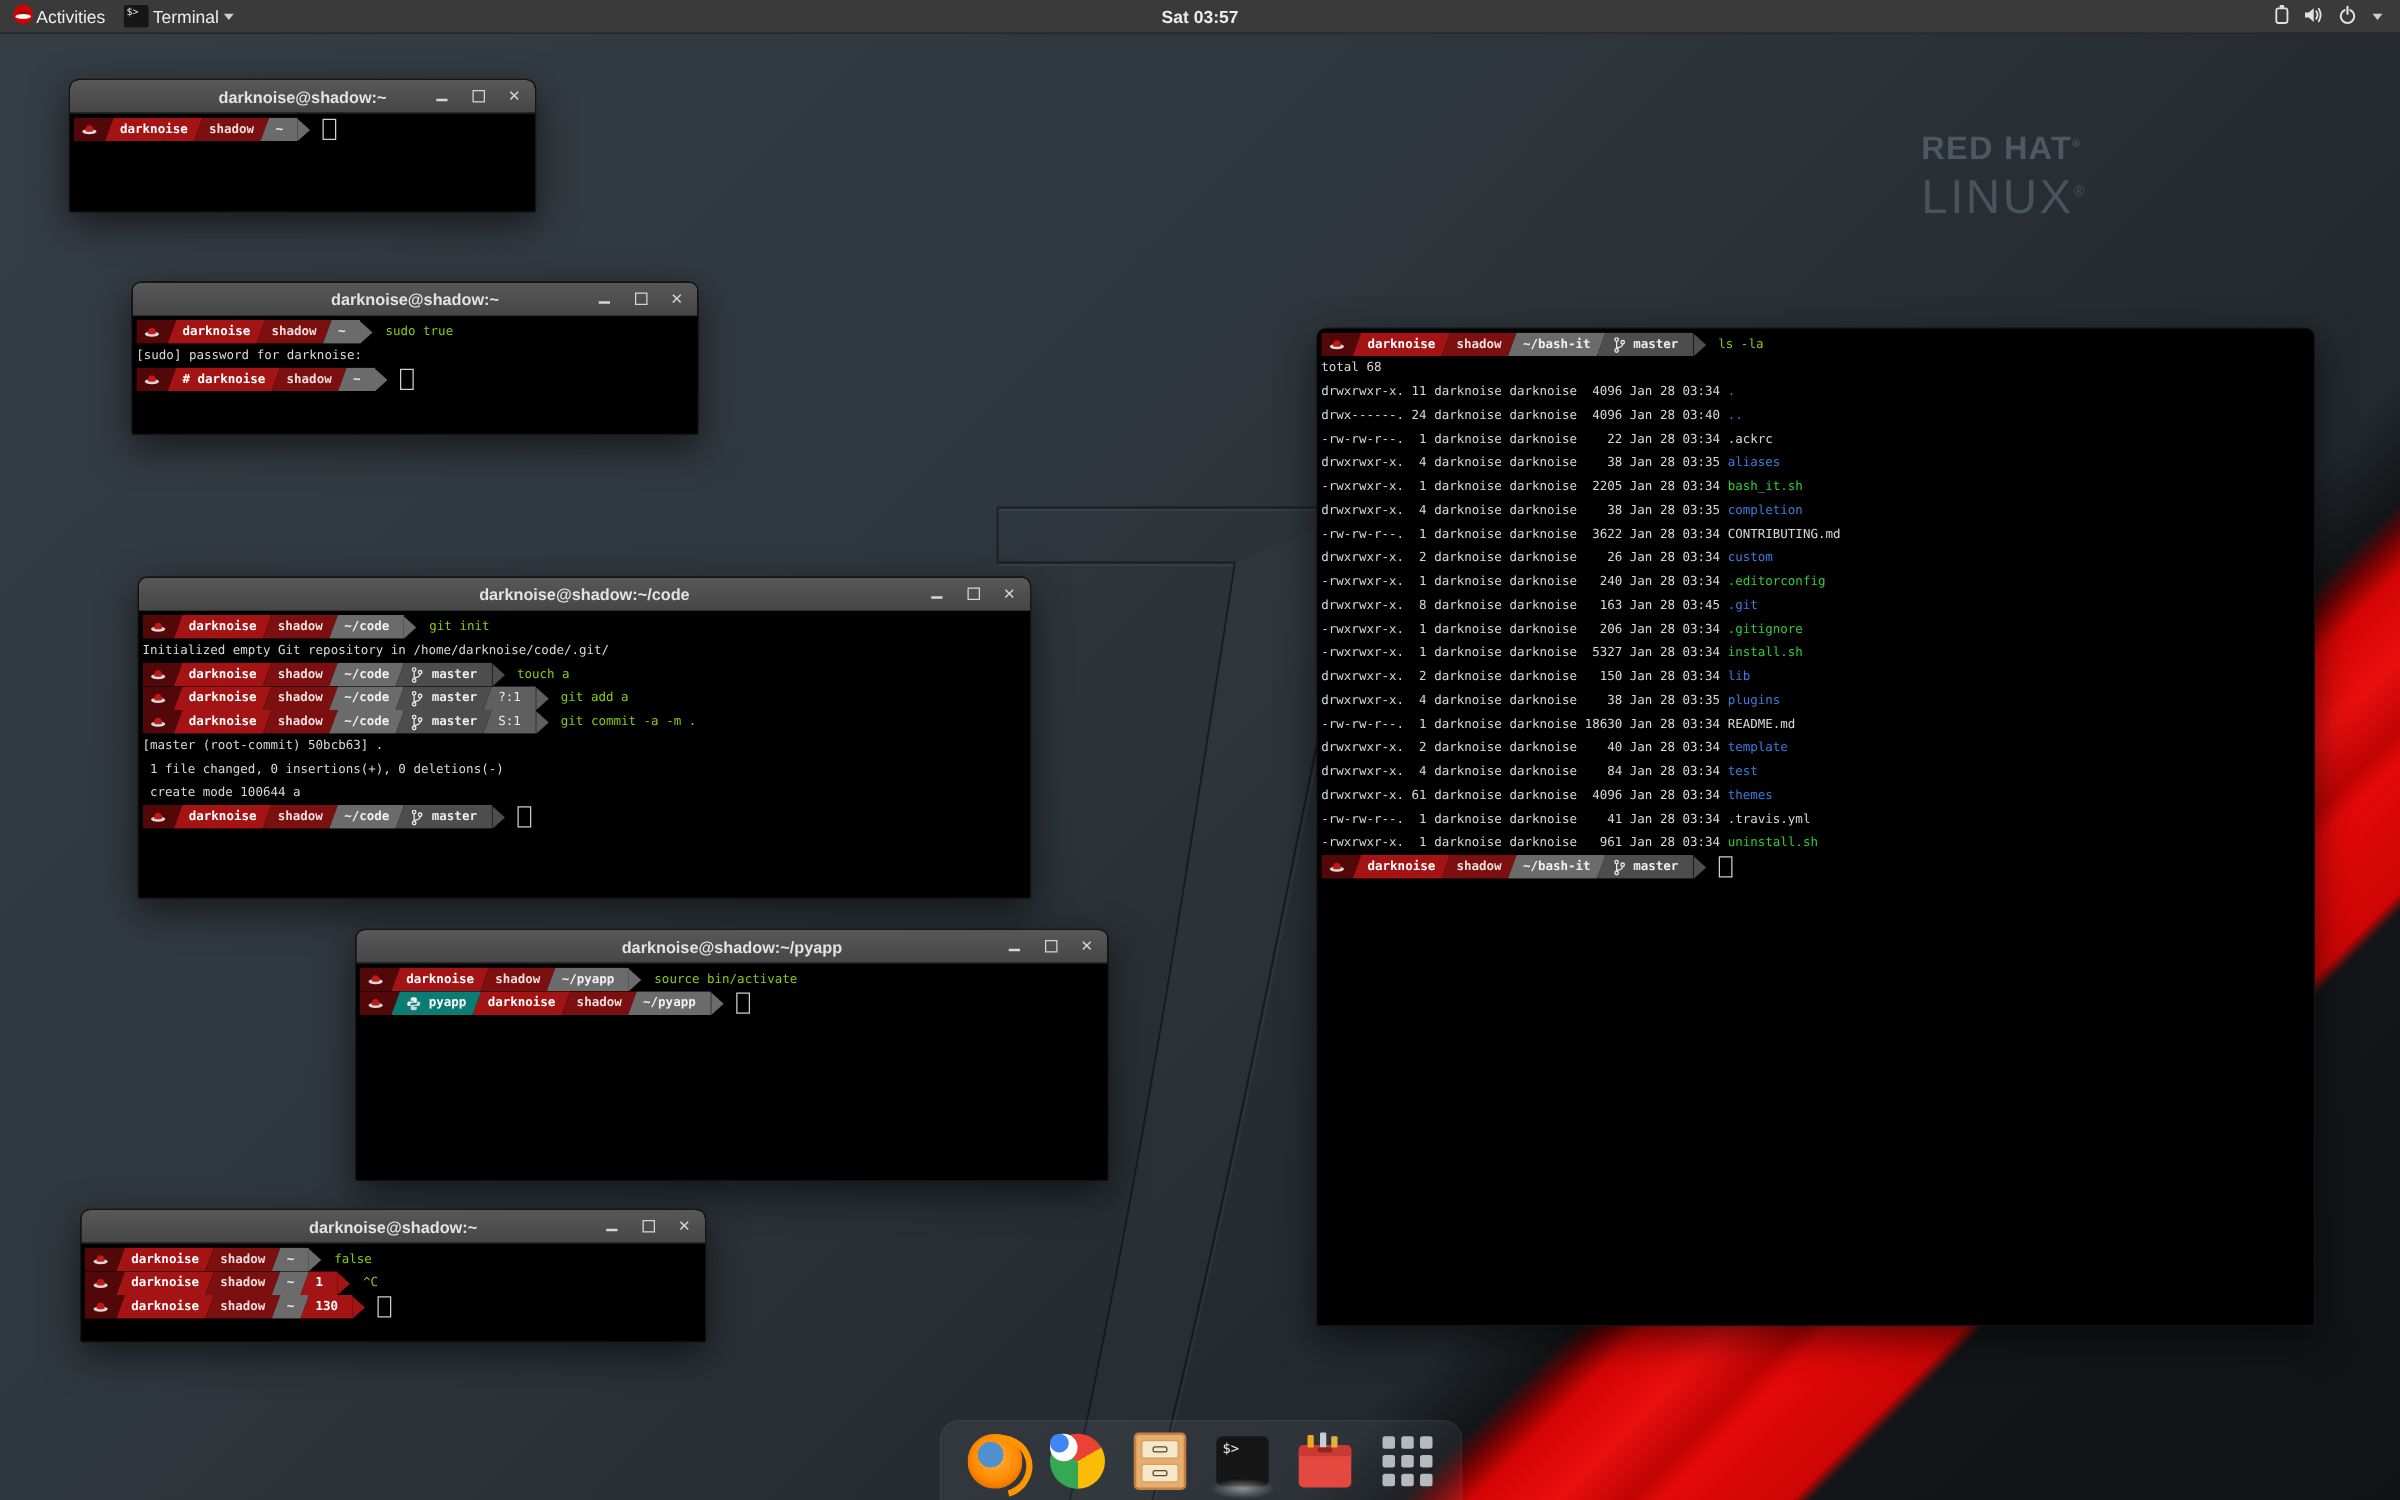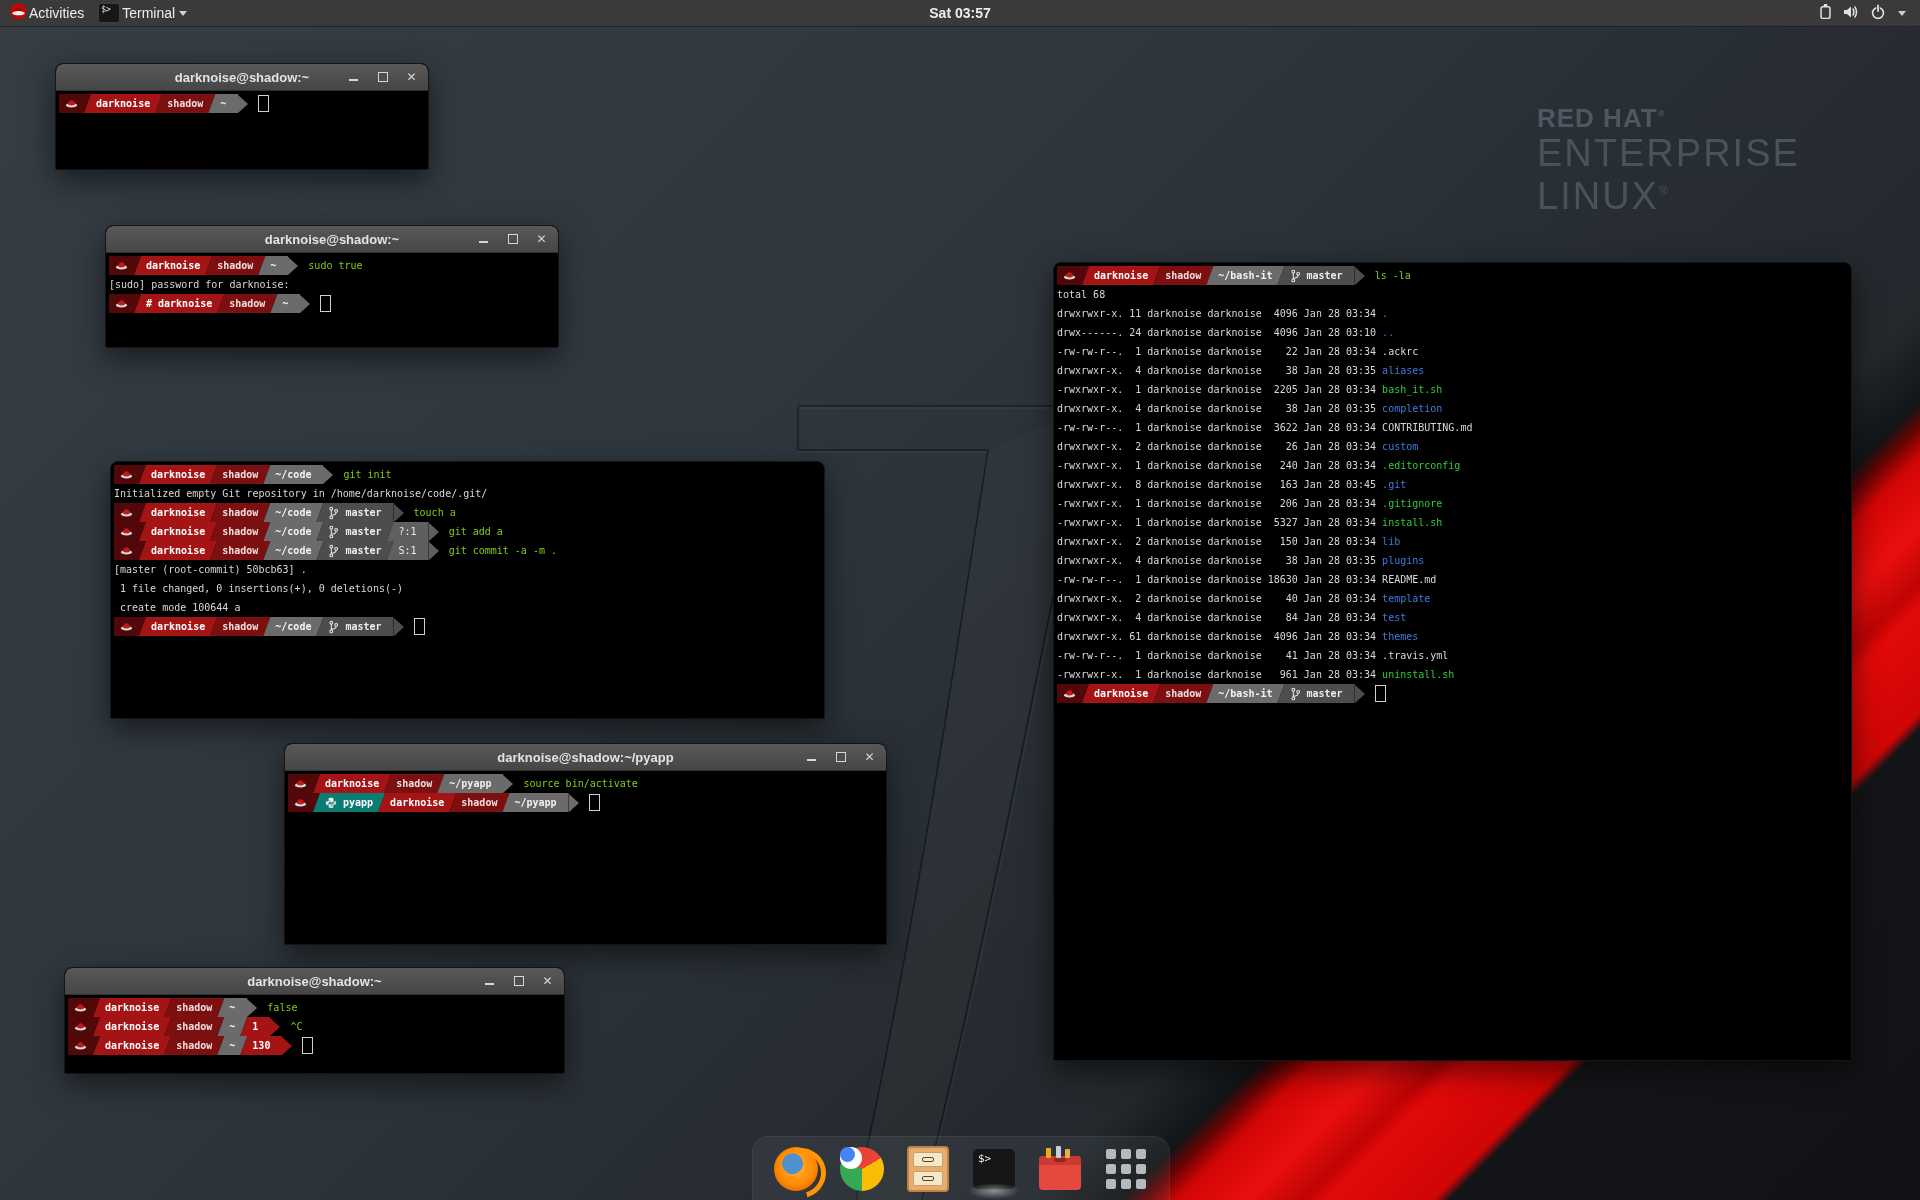--- a/index.html
+++ b/index.html
@@ -123,21 +123,20 @@
     <path d="M988 450 C952 680 915 930 856 1200 L922 1200 C990 930 1040 650 1093 406 Z" fill="rgba(205,218,228,0.025)"></path>
     <path d="M798 406 L1150 406 M798 450 L988 450 M798 406 L798 450" stroke="rgba(10,14,18,0.55)" stroke-width="1.5" fill="none"></path>
     <path d="M799 408 L1150 408 M799 452 L989 452" stroke="rgba(190,205,218,0.10)" stroke-width="1" fill="none"></path>
     <path d="M988 450 C952 680 915 930 856 1200" stroke="rgba(10,14,18,0.6)" stroke-width="1.5" fill="none"></path>
     <path d="M1093 406 C1040 650 990 930 922 1200" stroke="rgba(10,14,18,0.6)" stroke-width="1.5" fill="none"></path>
     <path d="M1095 408 C1042 652 992 932 924 1200" stroke="rgba(190,205,218,0.08)" stroke-width="1" fill="none"></path>
   </svg>
 
   <div class="brand">
     <div class="b1"><span>RED HAT</span><sup>®</sup></div>
-    <div class="b2">ENTERPRISE</div>
     <div class="b3"><span>LINUX</span><sup>®</sup></div>
   </div>
 
   <div class="topbar">
     <div class="tb-left">
       <div class="tb-item">
         <span>
           <svg width="17" height="17" viewBox="0 0 18 18">
               <circle cx="9" cy="9" r="8.3" fill="#d40000"></circle>
               <path d="M4.8 9.6 Q4.8 4.8 9 4.8 Q13.2 4.8 13.2 9.6 Q9 11.4 4.8 9.6Z" fill="#8f0d0d"></path>
@@ -213,20 +212,28 @@
                   <path d="M4 9.6 Q4 4 8 4 Q12 4 12 9.6 Q8 11.3 4 9.6Z" fill="#c01919"></path>
                 </svg></span></span><span class="seg seg-user"><span>darknoise</span></span><span class="seg seg-host"><span>shadow</span></span><span class="seg seg-path seg-end"><span>~</span></span><span class="p-arrow" style="border-left-color: rgb(107, 107, 107);"></span><span class="cmd">sudo true</span></div>
           <div class="tline"><span class="out">[sudo] password for darknoise:</span></div>
           <div class="tline"><span class="seg seg-hat seg-first"><span class="icw"><svg width="13" height="13" viewBox="0 0 16 16">
                   <ellipse cx="8" cy="10.2" rx="7" ry="2.6" fill="#d8dadc"></ellipse>
                   <path d="M4 9.6 Q4 4 8 4 Q12 4 12 9.6 Q8 11.3 4 9.6Z" fill="#c01919"></path>
                 </svg></span></span><span class="seg seg-user"><span># darknoise</span></span><span class="seg seg-host"><span>shadow</span></span><span class="seg seg-path seg-end"><span>~</span></span><span class="p-arrow" style="border-left-color: rgb(107, 107, 107);"></span><span class="cursor"></span></div>
         </div>
       </div>
       <div class="term-window win2">
+        <div class="titlebar">
+          <span class="title">darknoise@shadow:~/code</span>
+          <div class="controls">
+            <span class="wbtn btn-min"></span>
+            <span class="wbtn btn-max"></span>
+            <span class="wbtn btn-close"></span>
+          </div>
+        </div>
         <div class="tbody">
           <div class="tline"><span class="seg seg-hat seg-first"><span class="icw"><svg width="13" height="13" viewBox="0 0 16 16">
                   <ellipse cx="8" cy="10.2" rx="7" ry="2.6" fill="#d8dadc"></ellipse>
                   <path d="M4 9.6 Q4 4 8 4 Q12 4 12 9.6 Q8 11.3 4 9.6Z" fill="#c01919"></path>
                 </svg></span></span><span class="seg seg-user"><span>darknoise</span></span><span class="seg seg-host"><span>shadow</span></span><span class="seg seg-path seg-end"><span>~/code</span></span><span class="p-arrow" style="border-left-color: rgb(107, 107, 107);"></span><span class="cmd">git init</span></div>
           <div class="tline"><span class="out">Initialized empty Git repository in /home/darknoise/code/.git/</span></div>
           <div class="tline"><span class="seg seg-hat seg-first"><span class="icw"><svg width="13" height="13" viewBox="0 0 16 16">
                   <ellipse cx="8" cy="10.2" rx="7" ry="2.6" fill="#d8dadc"></ellipse>
                   <path d="M4 9.6 Q4 4 8 4 Q12 4 12 9.6 Q8 11.3 4 9.6Z" fill="#c01919"></path>
                 </svg></span></span><span class="seg seg-user"><span>darknoise</span></span><span class="seg seg-host"><span>shadow</span></span><span class="seg seg-path"><span>~/code</span></span><span class="seg seg-git seg-end"><span class="icw"><svg width="11" height="14" viewBox="0 0 12 16">
@@ -320,21 +327,21 @@
                   <ellipse cx="8" cy="10.2" rx="7" ry="2.6" fill="#d8dadc"></ellipse>
                   <path d="M4 9.6 Q4 4 8 4 Q12 4 12 9.6 Q8 11.3 4 9.6Z" fill="#c01919"></path>
                 </svg></span></span><span class="seg seg-user"><span>darknoise</span></span><span class="seg seg-host"><span>shadow</span></span><span class="seg seg-path"><span>~/bash-it</span></span><span class="seg seg-git seg-end"><span class="icw"><svg width="11" height="14" viewBox="0 0 12 16">
                   <circle cx="3.5" cy="3" r="1.6" fill="none" stroke="#e8e8e8" stroke-width="1.2"></circle>
                   <circle cx="3.5" cy="13" r="1.6" fill="none" stroke="#e8e8e8" stroke-width="1.2"></circle>
                   <circle cx="9" cy="5.5" r="1.6" fill="none" stroke="#e8e8e8" stroke-width="1.2"></circle>
                   <path d="M3.5 4.6 V11.4 M9 7.1 Q9 10.2 3.5 10.6" fill="none" stroke="#e8e8e8" stroke-width="1.2"></path>
                 </svg></span><span>master</span></span><span class="p-arrow" style="border-left-color: rgb(77, 77, 77);"></span><span class="cmd">ls -la</span></div>
           <div class="tline"><span class="out">total 68</span></div>
           <div class="tline"><span class="out">drwxrwxr-x. 11 darknoise darknoise  4096 Jan 28 03:34 </span><span class="c-dir">.</span></div>
-          <div class="tline"><span class="out">drwx------. 24 darknoise darknoise  4096 Jan 28 03:10 </span><span class="c-dir">..</span></div>
+          <div class="tline"><span class="out">drwx------. 24 darknoise darknoise  4096 Jan 28 03:40 </span><span class="c-dir">..</span></div>
           <div class="tline"><span class="out">-rw-rw-r--.  1 darknoise darknoise    22 Jan 28 03:34 </span><span class="c-file">.ackrc</span></div>
           <div class="tline"><span class="out">drwxrwxr-x.  4 darknoise darknoise    38 Jan 28 03:35 </span><span class="c-dir">aliases</span></div>
           <div class="tline"><span class="out">-rwxrwxr-x.  1 darknoise darknoise  2205 Jan 28 03:34 </span><span class="c-exec">bash_it.sh</span></div>
           <div class="tline"><span class="out">drwxrwxr-x.  4 darknoise darknoise    38 Jan 28 03:35 </span><span class="c-dir">completion</span></div>
           <div class="tline"><span class="out">-rw-rw-r--.  1 darknoise darknoise  3622 Jan 28 03:34 </span><span class="c-file">CONTRIBUTING.md</span></div>
           <div class="tline"><span class="out">drwxrwxr-x.  2 darknoise darknoise    26 Jan 28 03:34 </span><span class="c-dir">custom</span></div>
           <div class="tline"><span class="out">-rwxrwxr-x.  1 darknoise darknoise   240 Jan 28 03:34 </span><span class="c-exec">.editorconfig</span></div>
           <div class="tline"><span class="out">drwxrwxr-x.  8 darknoise darknoise   163 Jan 28 03:45 </span><span class="c-dir">.git</span></div>
           <div class="tline"><span class="out">-rwxrwxr-x.  1 darknoise darknoise   206 Jan 28 03:34 </span><span class="c-exec">.gitignore</span></div>
           <div class="tline"><span class="out">-rwxrwxr-x.  1 darknoise darknoise  5327 Jan 28 03:34 </span><span class="c-exec">install.sh</span></div>

